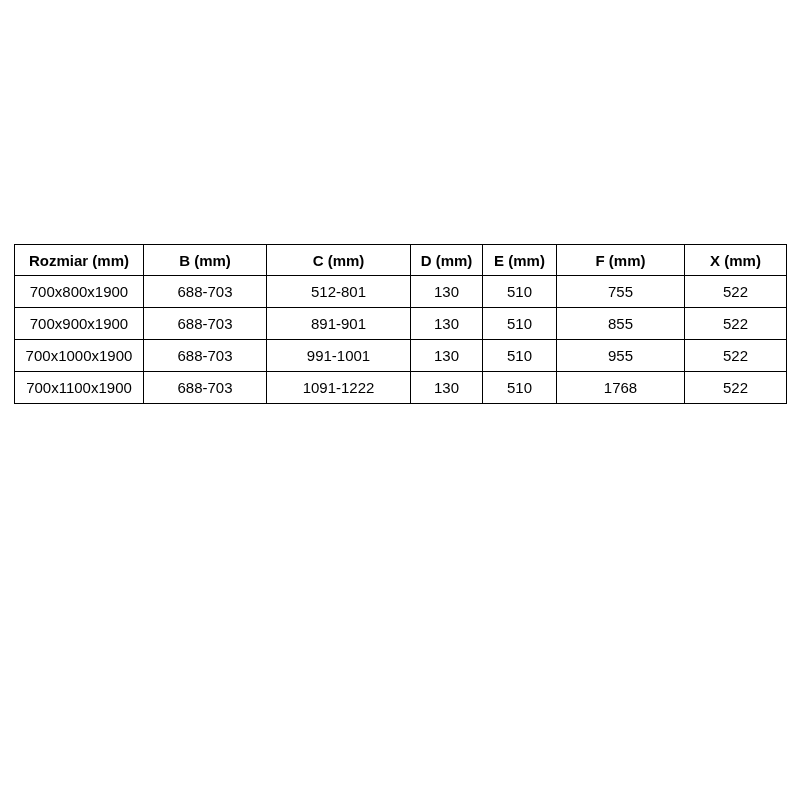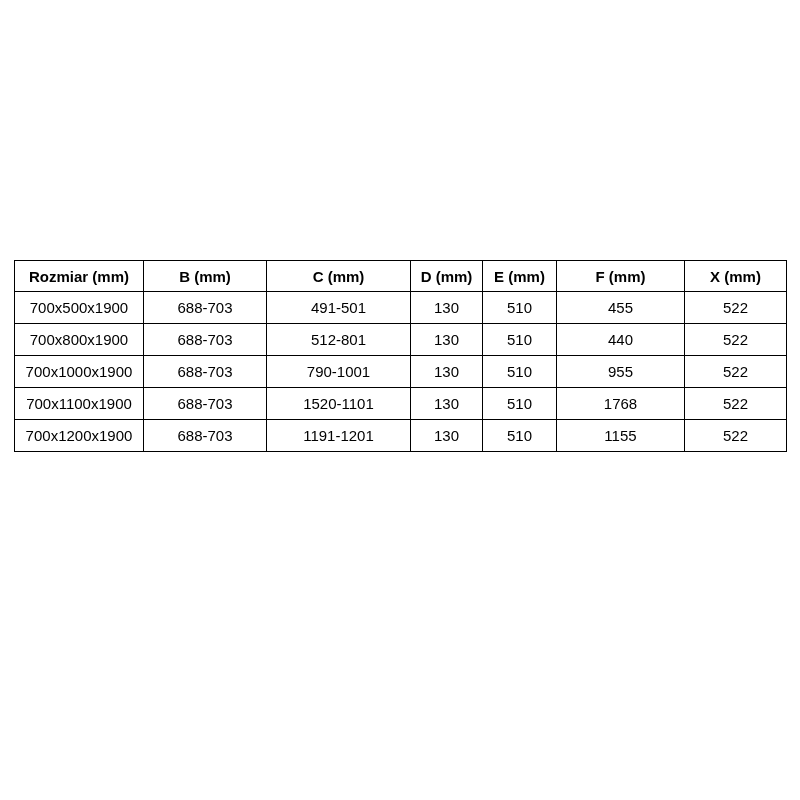--- a/index.html
+++ b/index.html
@@ -7,21 +7,21 @@
     width: 800px;
     height: 800px;
     background: #ffffff;
     position: relative;
     overflow: hidden;
     font-family: "Liberation Sans", sans-serif;
   }
   #spec-table-wrap {
     position: absolute;
     left: 14px;
-    top: 260px;
+    top: 244px;
   }
   table {
     border-collapse: collapse;
     table-layout: fixed;
     font-family: "Liberation Sans", sans-serif;
     font-size: 15px;
     color: #000000;
   }
   th, td {
     border: 1.5px solid #000000;
@@ -62,59 +62,50 @@
           <th>B (mm)</th>
           <th>C (mm)</th>
           <th>D (mm)</th>
           <th>E (mm)</th>
           <th>F (mm)</th>
           <th>X (mm)</th>
         </tr>
     </thead>
     <tbody>
         <tr>
-          <td>700x500x1900</td>
-          <td>688-703</td>
-          <td>491-501</td>
-          <td>130</td>
-          <td>510</td>
-          <td>455</td>
-          <td>522</td>
-        </tr>
-        <tr>
           <td>700x800x1900</td>
           <td>688-703</td>
           <td>512-801</td>
           <td>130</td>
           <td>510</td>
-          <td>440</td>
+          <td>755</td>
+          <td>522</td>
+        </tr>
+        <tr>
+          <td>700x900x1900</td>
+          <td>688-703</td>
+          <td>891-901</td>
+          <td>130</td>
+          <td>510</td>
+          <td>855</td>
           <td>522</td>
         </tr>
         <tr>
           <td>700x1000x1900</td>
           <td>688-703</td>
-          <td>790-1001</td>
+          <td>991-1001</td>
           <td>130</td>
           <td>510</td>
           <td>955</td>
           <td>522</td>
         </tr>
         <tr>
           <td>700x1100x1900</td>
           <td>688-703</td>
-          <td>1520-1101</td>
+          <td>1091-1222</td>
           <td>130</td>
           <td>510</td>
           <td>1768</td>
-          <td>522</td>
-        </tr>
-        <tr>
-          <td>700x1200x1900</td>
-          <td>688-703</td>
-          <td>1191-1201</td>
-          <td>130</td>
-          <td>510</td>
-          <td>1155</td>
           <td>522</td>
         </tr>
       </tbody>
   </table>
 </div>
 
 </body></html>

